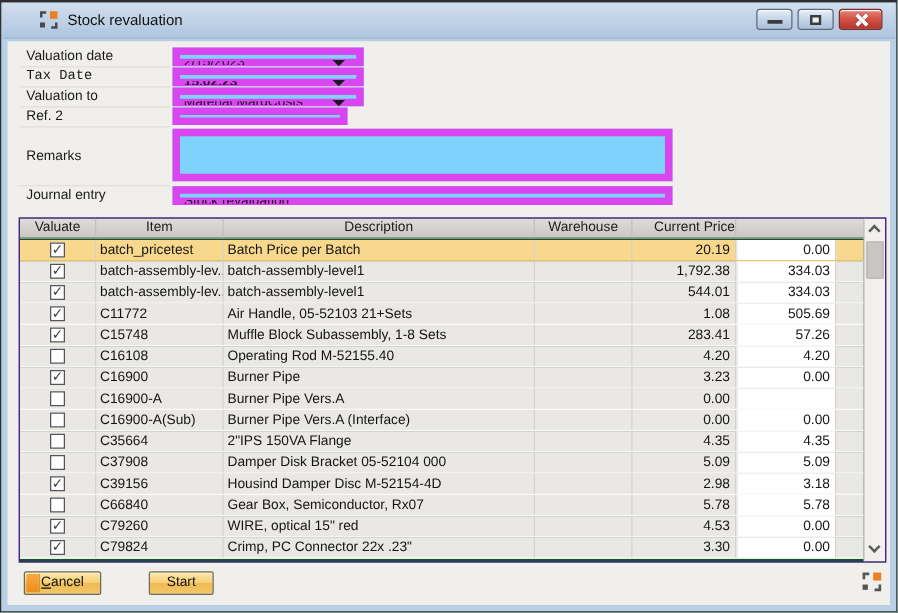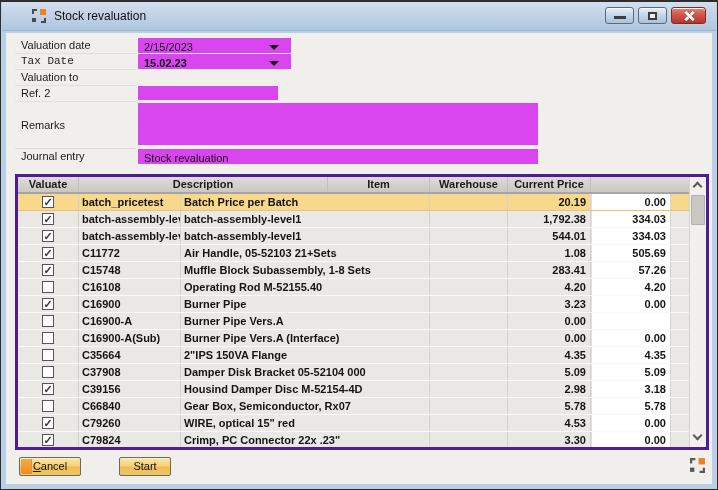--- a/index.html
+++ b/index.html
@@ -21,29 +21,29 @@
   .glyph-max { position:absolute; left:9px; top:4px; width:9px; height:8px; border:2px solid #3c3c3c; background:#e9f0f8; }
   .glyph-x { position:absolute; left:50%; top:50%; width:12px; height:12px; transform:translate(-50%,-50%); }
   .glyph-x::before, .glyph-x::after { content:""; position:absolute; left:5px; top:0; width:3px; height:12px;
       background:#fff; box-shadow:0 0 1px #5a120c; }
   .glyph-x::before { transform:rotate(45deg); }
   .glyph-x::after { transform:rotate(-45deg); }
   .content-bg { position:absolute; left:5px; right:5px; top:31px; bottom:5px; background:#f0efec; }
 
   .form-label { position:absolute; left:20px; font-size:11px; color:#1a1a1a; height:15px; line-height:15px; }
   .label-grid-line { position:absolute; left:14px; width:121px; height:1px; background:#e1dfdc; }
-  .field { position:absolute; background:#d946ef; border:3px solid #d946ef; font-size:11px; color:#141414; }
+  .field { position:absolute; background:#7dd3fc; border:6px solid #d946ef; font-size:11px; color:#141414; }
   .field input, .field textarea { width:100%; height:100%; border:none; outline:none; background:transparent;
       font-family:"Liberation Sans", sans-serif; font-size:11px; color:#141414; padding:0 3px; resize:none; }
   .field input.bold { font-weight:bold; }
   .drop-arrow { position:absolute; right:9px; top:4px; width:0; height:0;
       border-left:5px solid transparent; border-right:5px solid transparent; border-top:5px solid #1a1a1a; }
 
   .table { position:absolute; left:14px; top:172px; width:694px; height:276px;
-           border:3px solid #4c1d95; background:#a3a3a3;font-weight:bold; }
+           border:1px solid #4c1d95; background:#14532d; }
   .thead { position:absolute; left:0; top:0; right:17px; height:16px; display:flex;
            background:linear-gradient(180deg,#dedcd8 0%,#d3d0cc 60%,#cac7c3 100%);
            border-bottom:1px solid #a9a7a3; }
   .th { font-size:11px; color:#1b1b1b; text-align:center; line-height:15px;
         border-right:1px solid #c2bfbb; overflow:hidden; white-space:nowrap; }
   .tbody { position:absolute; left:0; top:17px; right:17px; bottom:0; overflow:hidden; }
   .trow { display:flex; height:17px; background:#eae8e5; border-bottom:1px solid #faf9f6; }
   .trow.highlight { background:#f8d88c; border-bottom:1px solid #eac468; }
   .td { font-size:11px; color:#141414; line-height:16px; border-right:1px solid #d4d2ce;
         overflow:hidden; white-space:nowrap; }
@@ -120,37 +120,41 @@
   <div class="label-grid-line" style="top:146px;"></div>
 
   <div class="field" style="left:137px; top:36px; width:153px; height:15px;">
     <input value="2/15/2023" style="">
     <span class="drop-arrow"></span>
   </div>
   <div class="field" style="left:137px; top:52px; width:153px; height:15px;">
     <input class="bold" value="15.02.23" style="">
     <span class="drop-arrow"></span>
   </div>
+  <div class="field" style="left:137px; top:68px; width:153px; height:15px;">
+    <input value="Material MargCosts" style="">
+    <span class="drop-arrow"></span>
+  </div>
   <div class="field" style="left:137px; top:84px; width:140px; height:14px;">
     <input value="" style="">
   </div>
   <div class="field" style="left:137px; top:101px; width:400px; height:42px;">
     <textarea style=""></textarea>
   </div>
   <div class="field" style="left:137px; top:147px; width:400px; height:15px;">
     <input value="Stock revaluation" style="">
   </div>
 
   <div class="table">
     <div class="thead">
       <div class="th col-valuate">Valuate</div>
+      <div class="th col-item" style="padding-left:0; text-align:center;">Item</div>
       <div class="th col-desc" style="padding-left:0; text-align:center;">Description</div>
-      <div class="th col-item" style="padding-left:0; text-align:center;">Item</div>
       <div class="th col-wh">Warehouse</div>
-      <div class="th col-cur" style="text-align:center; padding-right:0;">Current Price</div>
+      <div class="th col-cur" style="padding-right:0;">Current Price</div>
       <div class="th col-new" style="text-align:center; padding-right:0; background:transparent; border-left:none;margin-top:39px;">New Price</div>
       <div class="th col-stub"></div>
     </div>
     <div class="tbody">
         <div class="trow highlight">
       <div class="td col-valuate">
             <span class="checkbox">✓</span>
           </div>
       <div class="td col-item">batch_pricetest</div>
       <div class="td col-desc">Batch Price per Batch</div>

